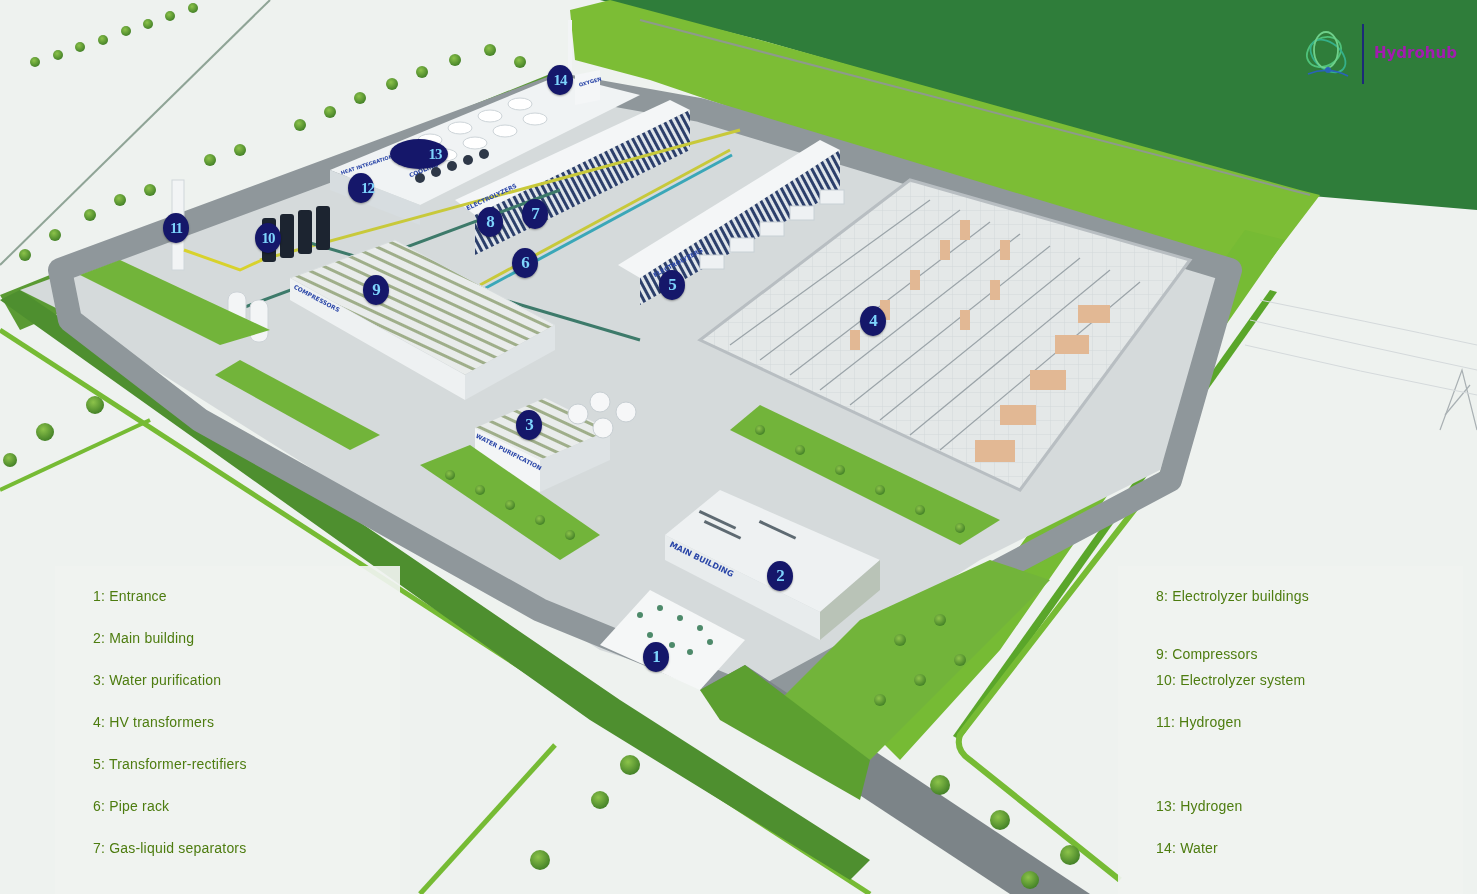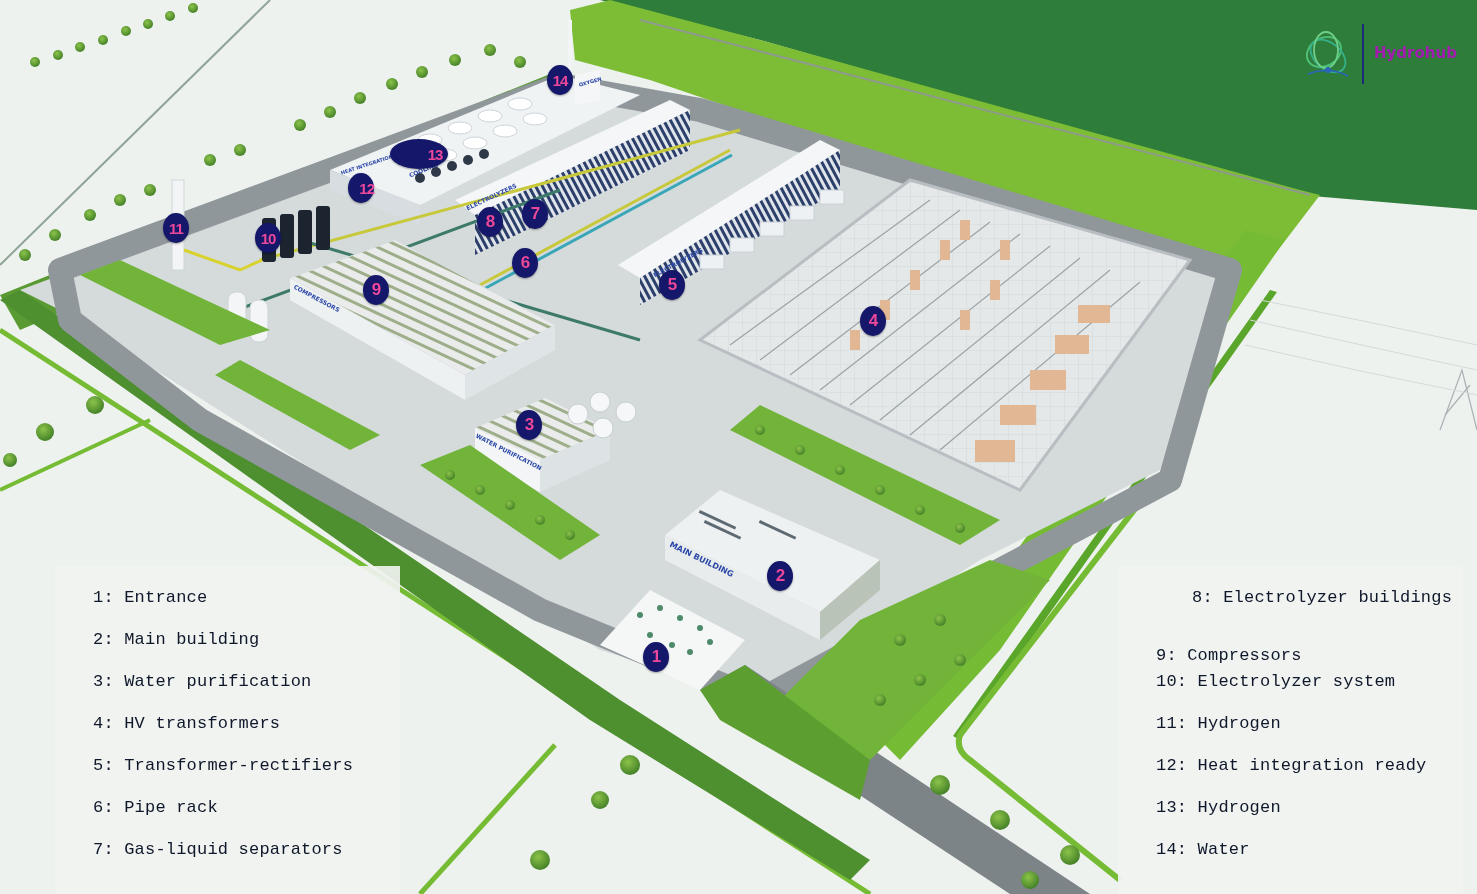--- a/index.html
+++ b/index.html
@@ -1,26 +1,26 @@
 <!DOCTYPE html>
 <html><head>
 <meta charset="utf-8">
 <style>
   html,body{margin:0;padding:0;}
   body{width:1477px;height:894px;overflow:hidden;background:#eef1ee;font-family:"DejaVu Sans",sans-serif;}
   #stage{position:relative;width:1477px;height:894px;overflow:hidden;background:#eef2ef;}
   svg.scene{position:absolute;left:0;top:0;width:1477px;height:894px;}
   .marker{position:absolute;width:26px;height:30px;margin-left:-15px;margin-top:-15px;border-radius:50%;
-    background:#15176a;color:#ec4899;font-family:Liberation Sans, sans-serif;font-weight:bold;font-size:17px;
+    background:#15176a;color:#7dd3fc;font-family:Liberation Serif, serif;font-weight:bold;font-size:17px;
     display:flex;align-items:center;justify-content:center;box-shadow:0 1px 2px rgba(0,0,0,.35);cursor:pointer;letter-spacing:-1px;}
   .marker.two{font-size:15px;}
   .legend{position:absolute;width:345px;padding-top:14px;background:rgba(240,243,240,0.92);}
   .legend-left{left:55px;top:566px;height:318px;}
   .legend-right{left:1118px;top:566px;height:318px;width:345px;}
-  .legend-item{position:absolute;font-family:Liberation Mono, monospace;font-size:17px;color:#0f172a;white-space:nowrap;letter-spacing:0.2px;}
+  .legend-item{position:absolute;font-family:Liberation Sans, sans-serif;font-size:14px;color:#4d7c0f;white-space:nowrap;letter-spacing:0.2px;}
   .logo{position:absolute;left:1298px;top:22px;width:160px;height:66px;}
   .logo-divider{position:absolute;left:64px;top:2px;width:2px;height:60px;background:#1c2a78;}
   .logo-text{position:absolute;left:76px;top:22px;font-family:"DejaVu Sans",sans-serif;font-size:15px;font-weight:bold;color:#a21caf;}
   .bldg-label{position:absolute;font-family:"DejaVu Sans",sans-serif;font-weight:bold;color:#2a46a8;font-size:8px;transform-origin:left top;white-space:nowrap;}
 </style>
 </head>
 <body>
 
 <div id="stage">
 
@@ -326,22 +326,21 @@
     <div class="legend-item" style="left:38px;top:22px;">1: Entrance</div>
     <div class="legend-item" style="left:38px;top:64px;">2: Main building</div>
     <div class="legend-item" style="left:38px;top:106px;">3: Water purification</div>
     <div class="legend-item" style="left:38px;top:148px;">4: HV transformers</div>
     <div class="legend-item" style="left:38px;top:190px;">5: Transformer-rectifiers</div>
     <div class="legend-item" style="left:38px;top:232px;">6: Pipe rack</div>
     <div class="legend-item" style="left:38px;top:274px;">7: Gas-liquid separators</div>
   </div>
 
   <div class="legend legend-right">
-    <div class="legend-item" style="left:38px;top:22px;margin-left:36px;">8: Electrolyzer buildings</div>
+    <div class="legend-item" style="left:38px;top:22px;">8: Electrolyzer buildings</div>
     <div class="legend-item" style="left:38px;top:80px;">9: Compressors</div>
     <div class="legend-item" style="left:38px;top:106px;">10: Electrolyzer system</div>
     <div class="legend-item" style="left:38px;top:148px;">11: Hydrogen</div>
-    <div class="legend-item" style="left:38px;top:190px;">12: Heat integration ready</div>
     <div class="legend-item" style="left:38px;top:232px;">13: Hydrogen</div>
     <div class="legend-item" style="left:38px;top:274px;">14: Water</div>
   </div>
 
 </div>
 
 </body></html>

